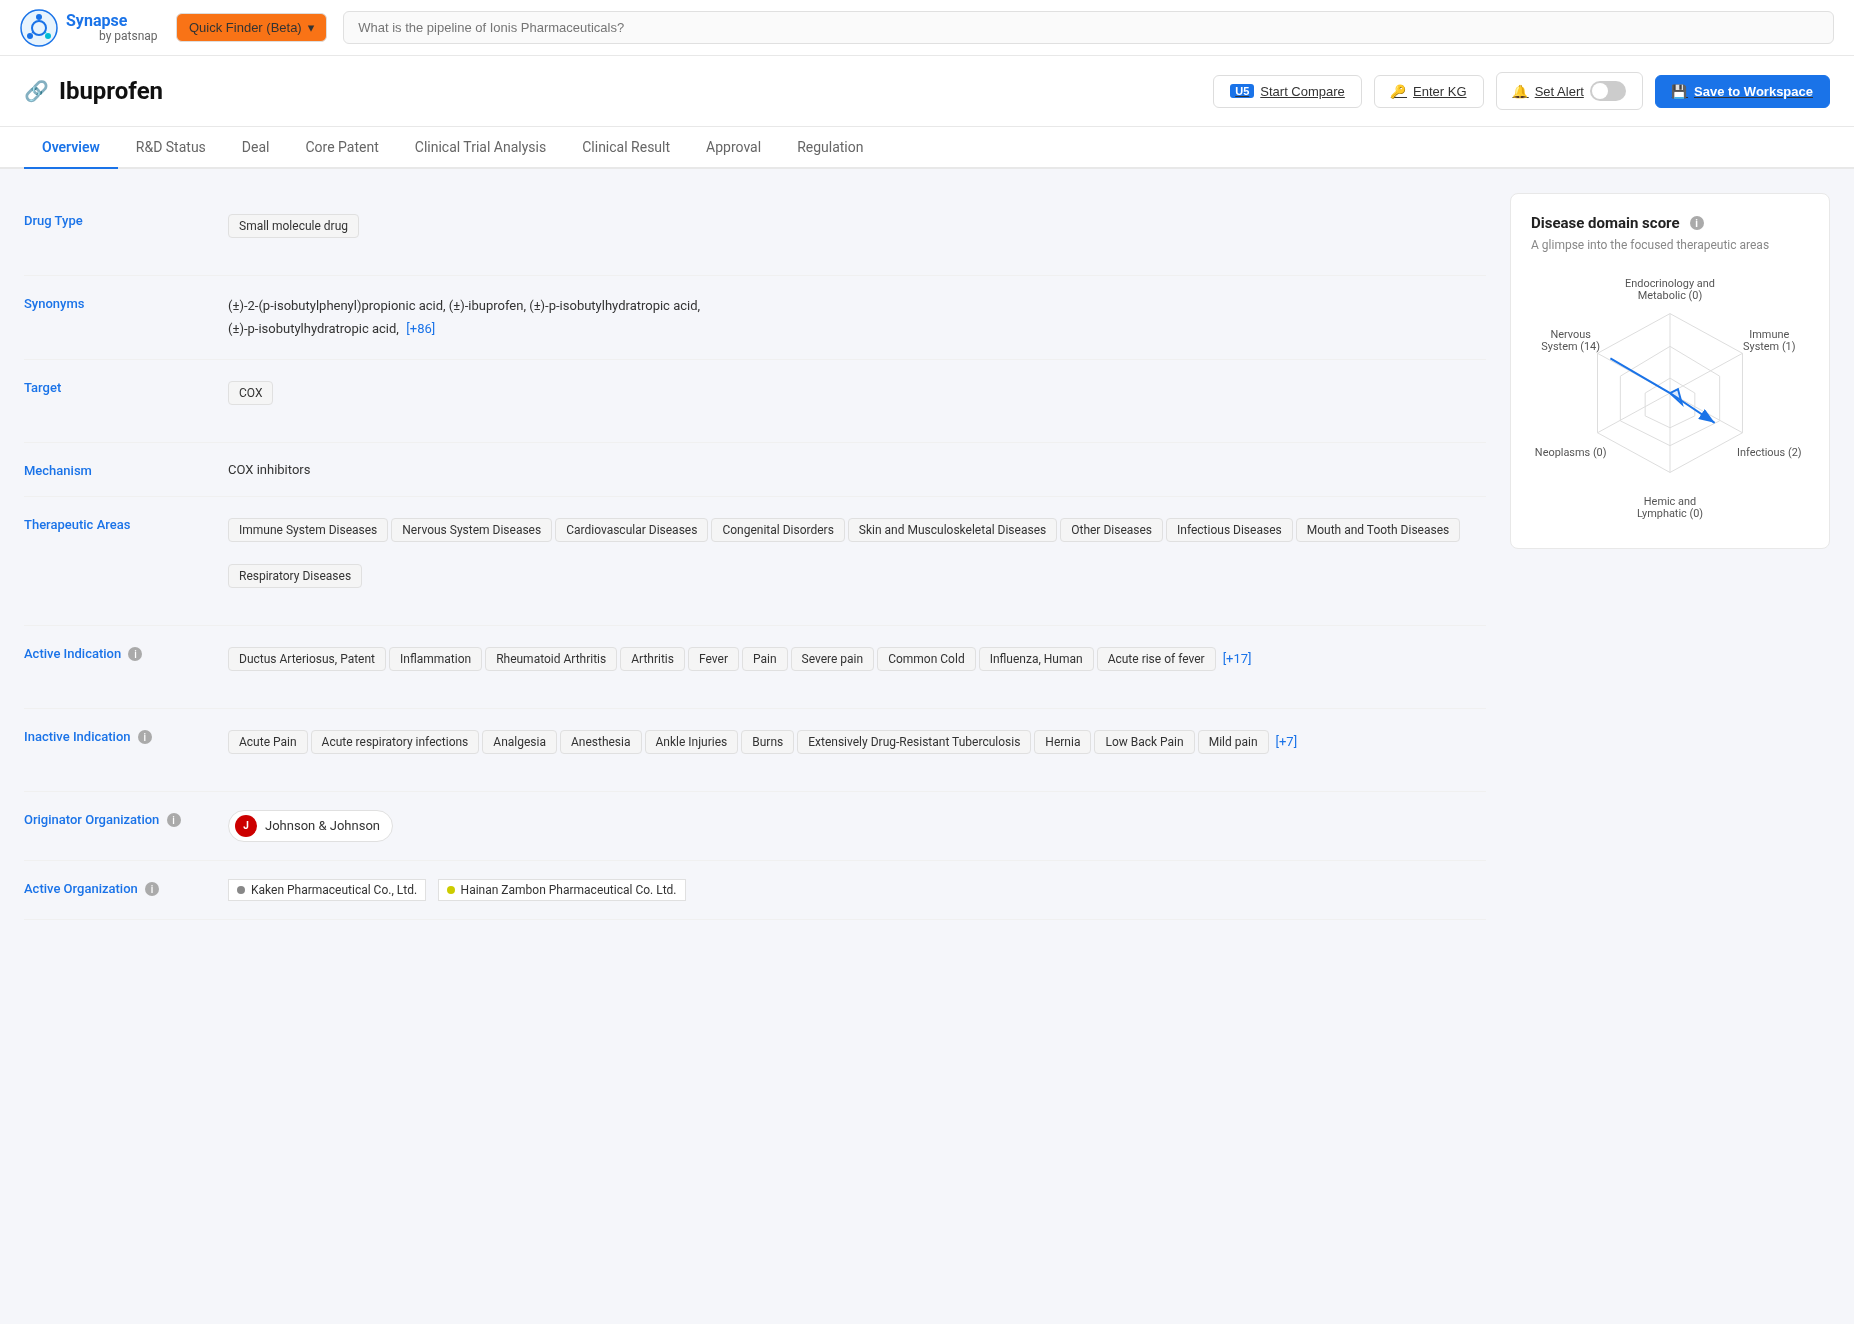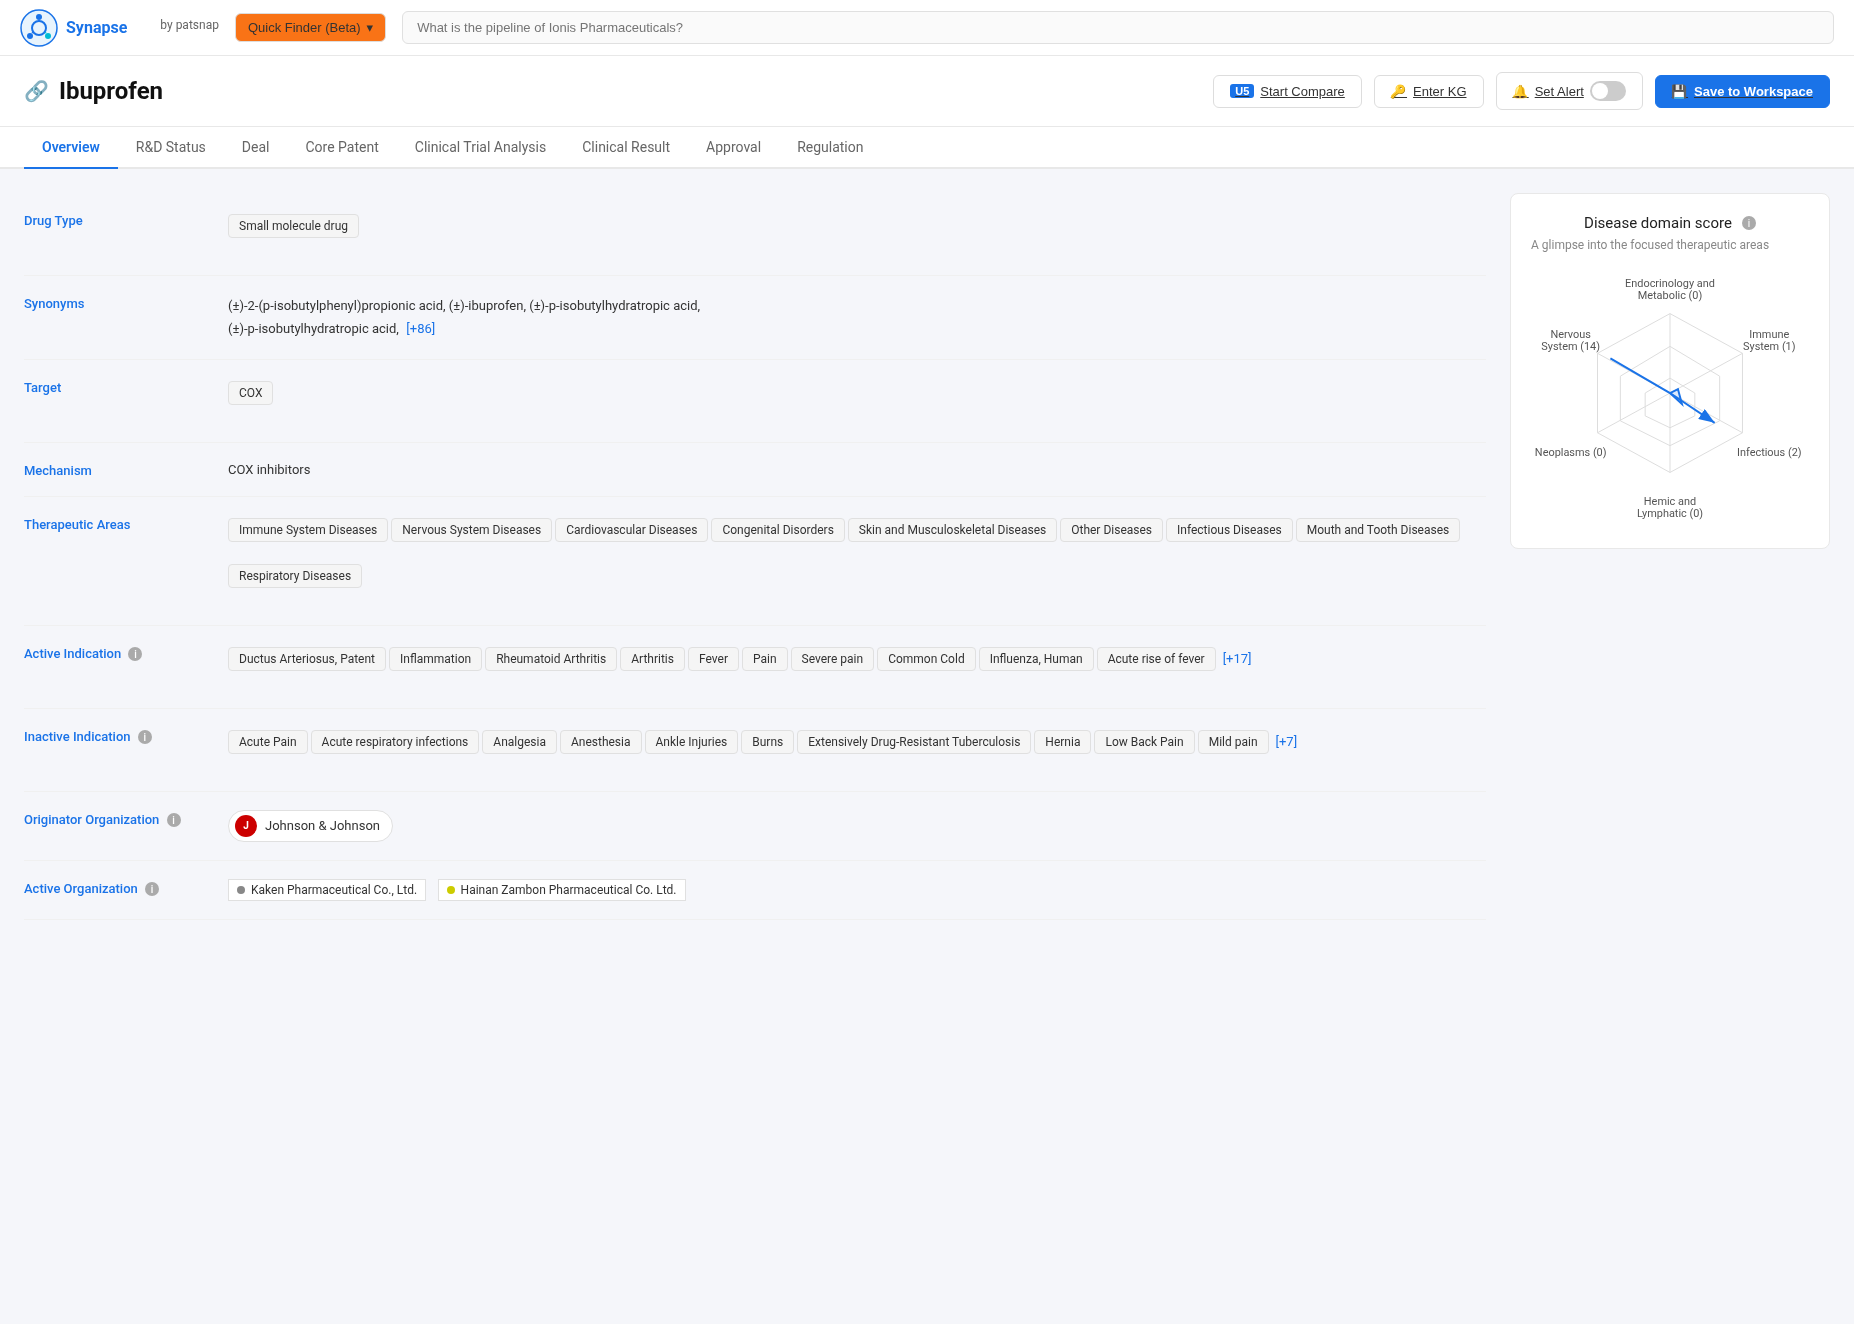--- a/index.html
+++ b/index.html
@@ -18,21 +18,21 @@
     .logo-area {
       display: flex;
       align-items: center;
       gap: 8px;
       min-width: 140px;
     }
     .logo-icon {
       width: 38px;
       height: 38px;
     }
-    .logo-text-group { display: flex; flex-direction: row; line-height: 1.1; }
+    .logo-text-group { display: flex; flex-direction: column; line-height: 1.1; }
     .logo-main { font-weight: 700; font-size: 16px; color: #1a73e8; }
     .logo-sub { font-size: 12px; color: #666; margin-left: 33px; }
     .quick-finder-btn {
       display: flex;
       align-items: center;
       gap: 6px;
       border: 1px solid #ddd;
       border-radius: 6px;
       padding: 6px 12px;
       background: #f97316;
@@ -189,27 +189,26 @@
 
     
     .score-card {
       background: #fff;
       border: 1px solid #e8e8e8;
       border-radius: 8px;
       padding: 20px;
     }
     .score-title {
       font-size: 15px;
-      font-weight: 400;
+      font-weight: 700;
       color: #222;
       display: flex;
       align-items: center;
       gap: 6px;
       margin-bottom: 6px;
-      justify-content: center;
     }
     .score-subtitle {
       font-size: 12px;
       color: #888;
       margin-bottom: 16px;
     }
 
     
     .radar-container {
       width: 100%;

